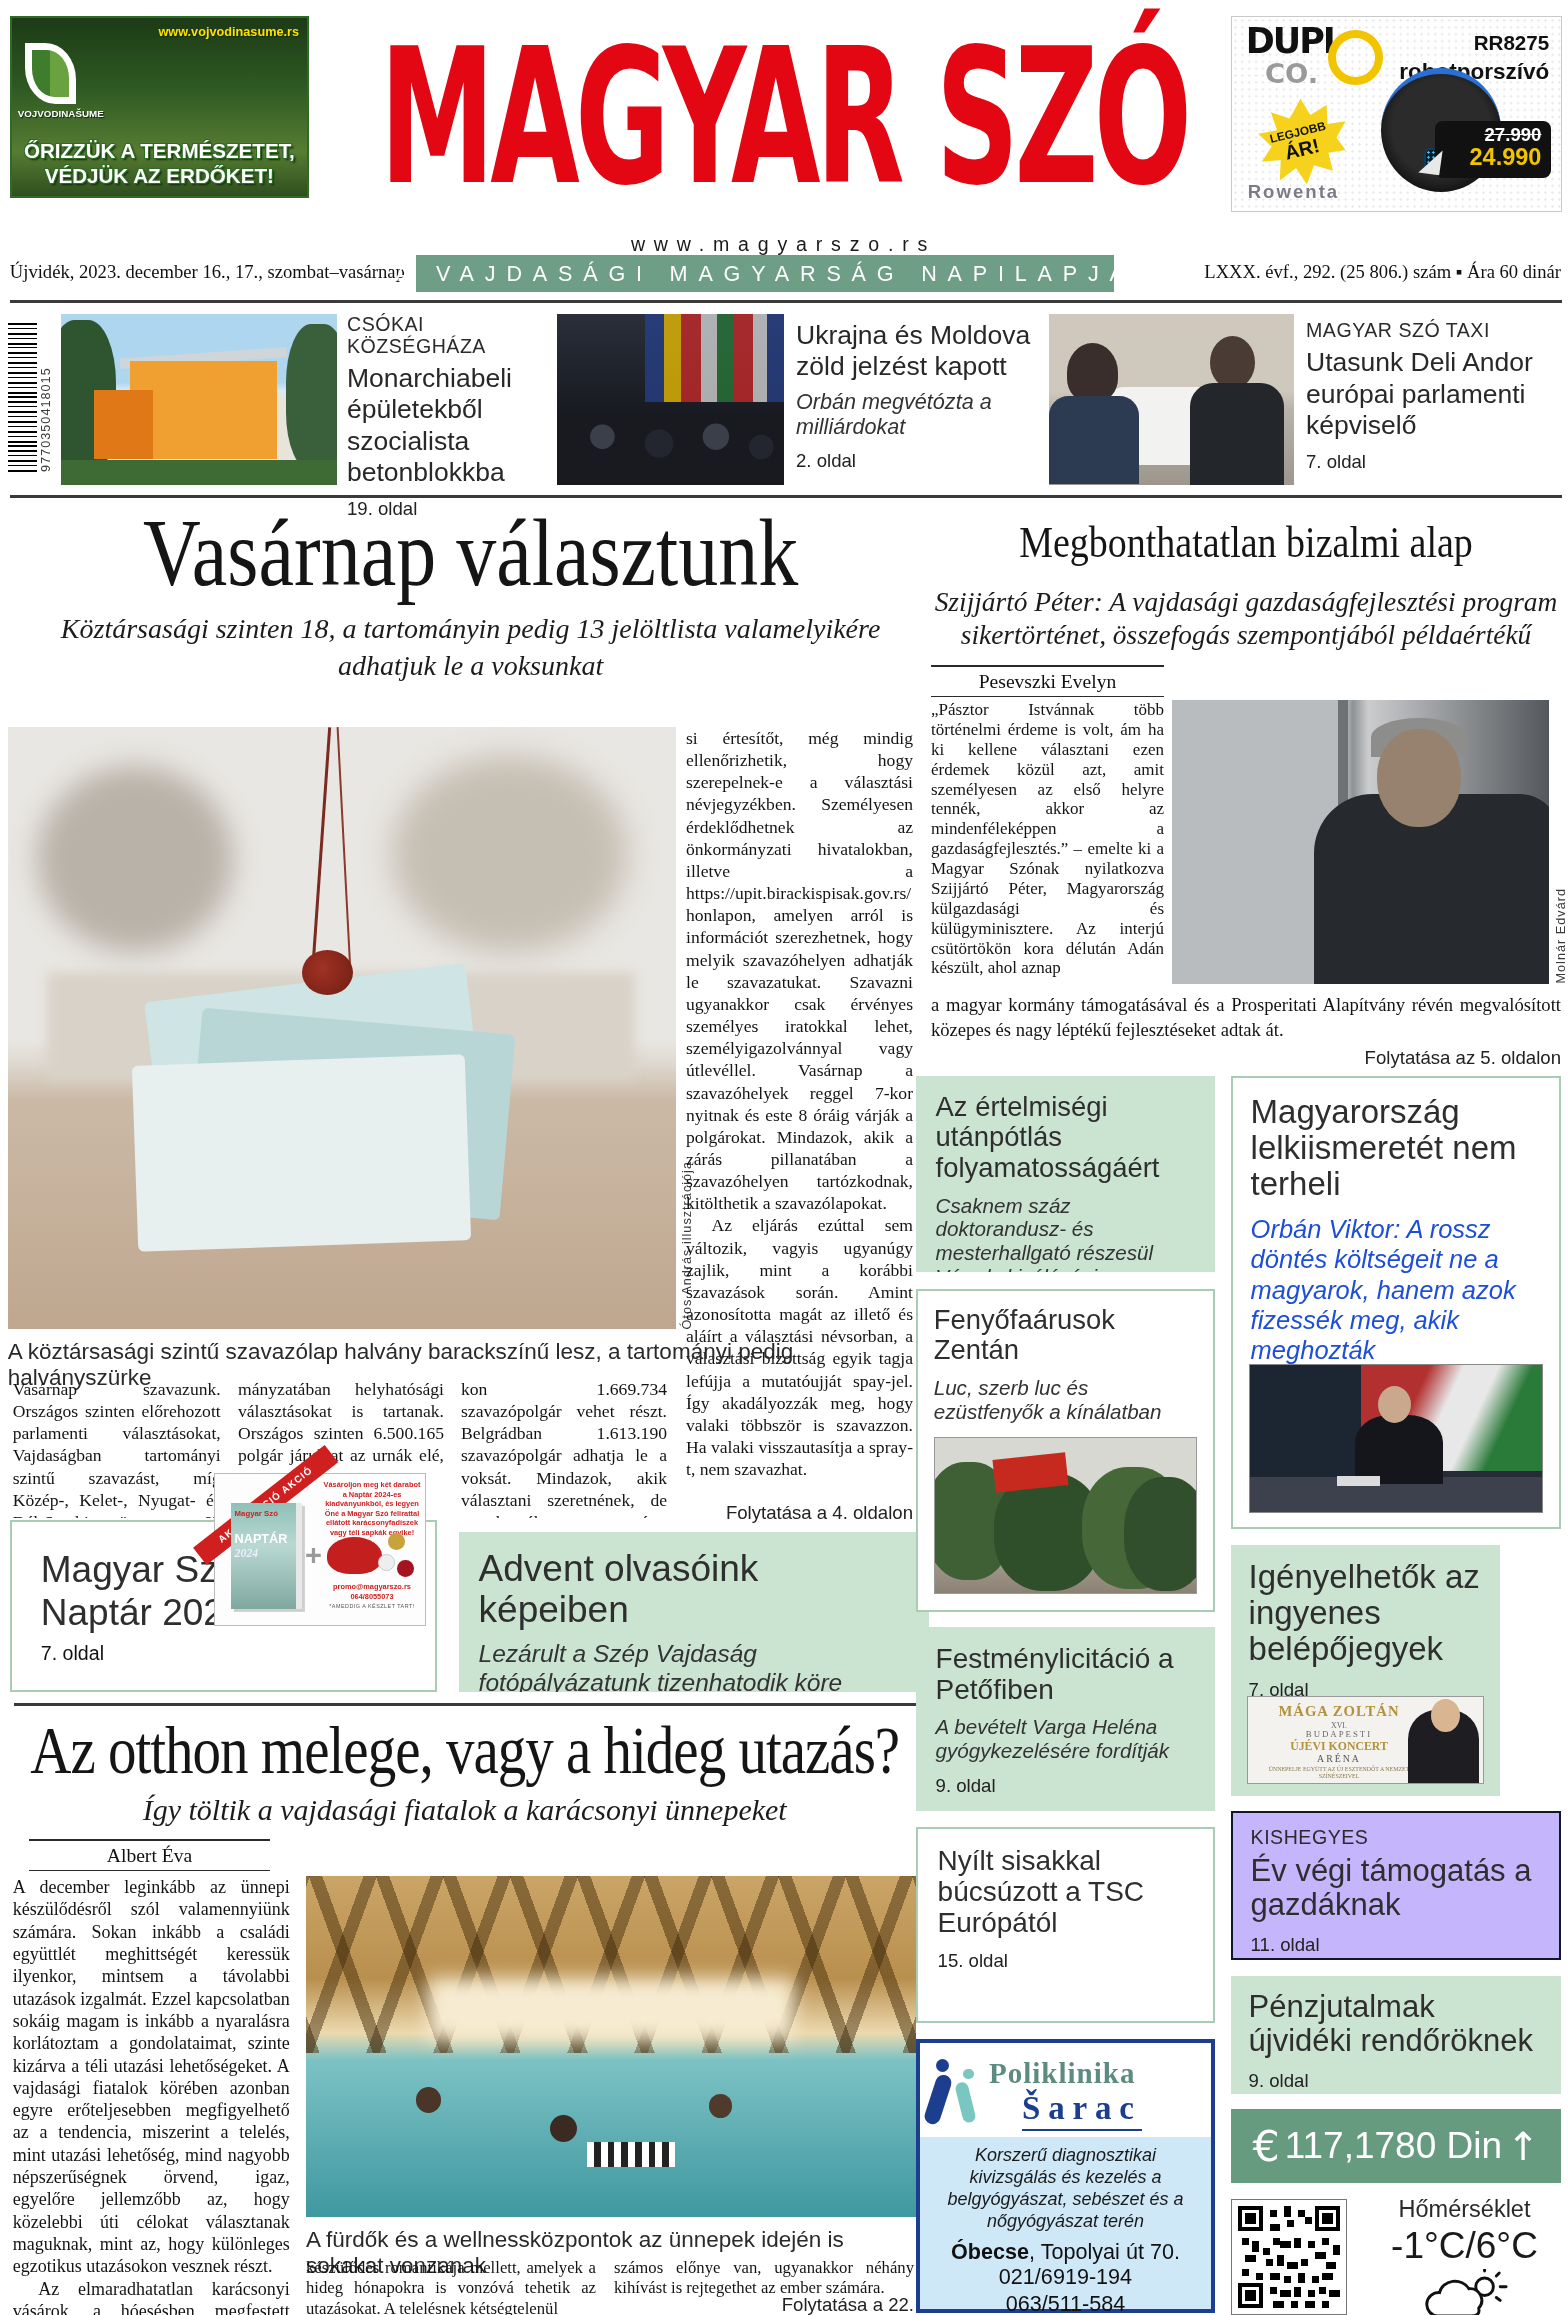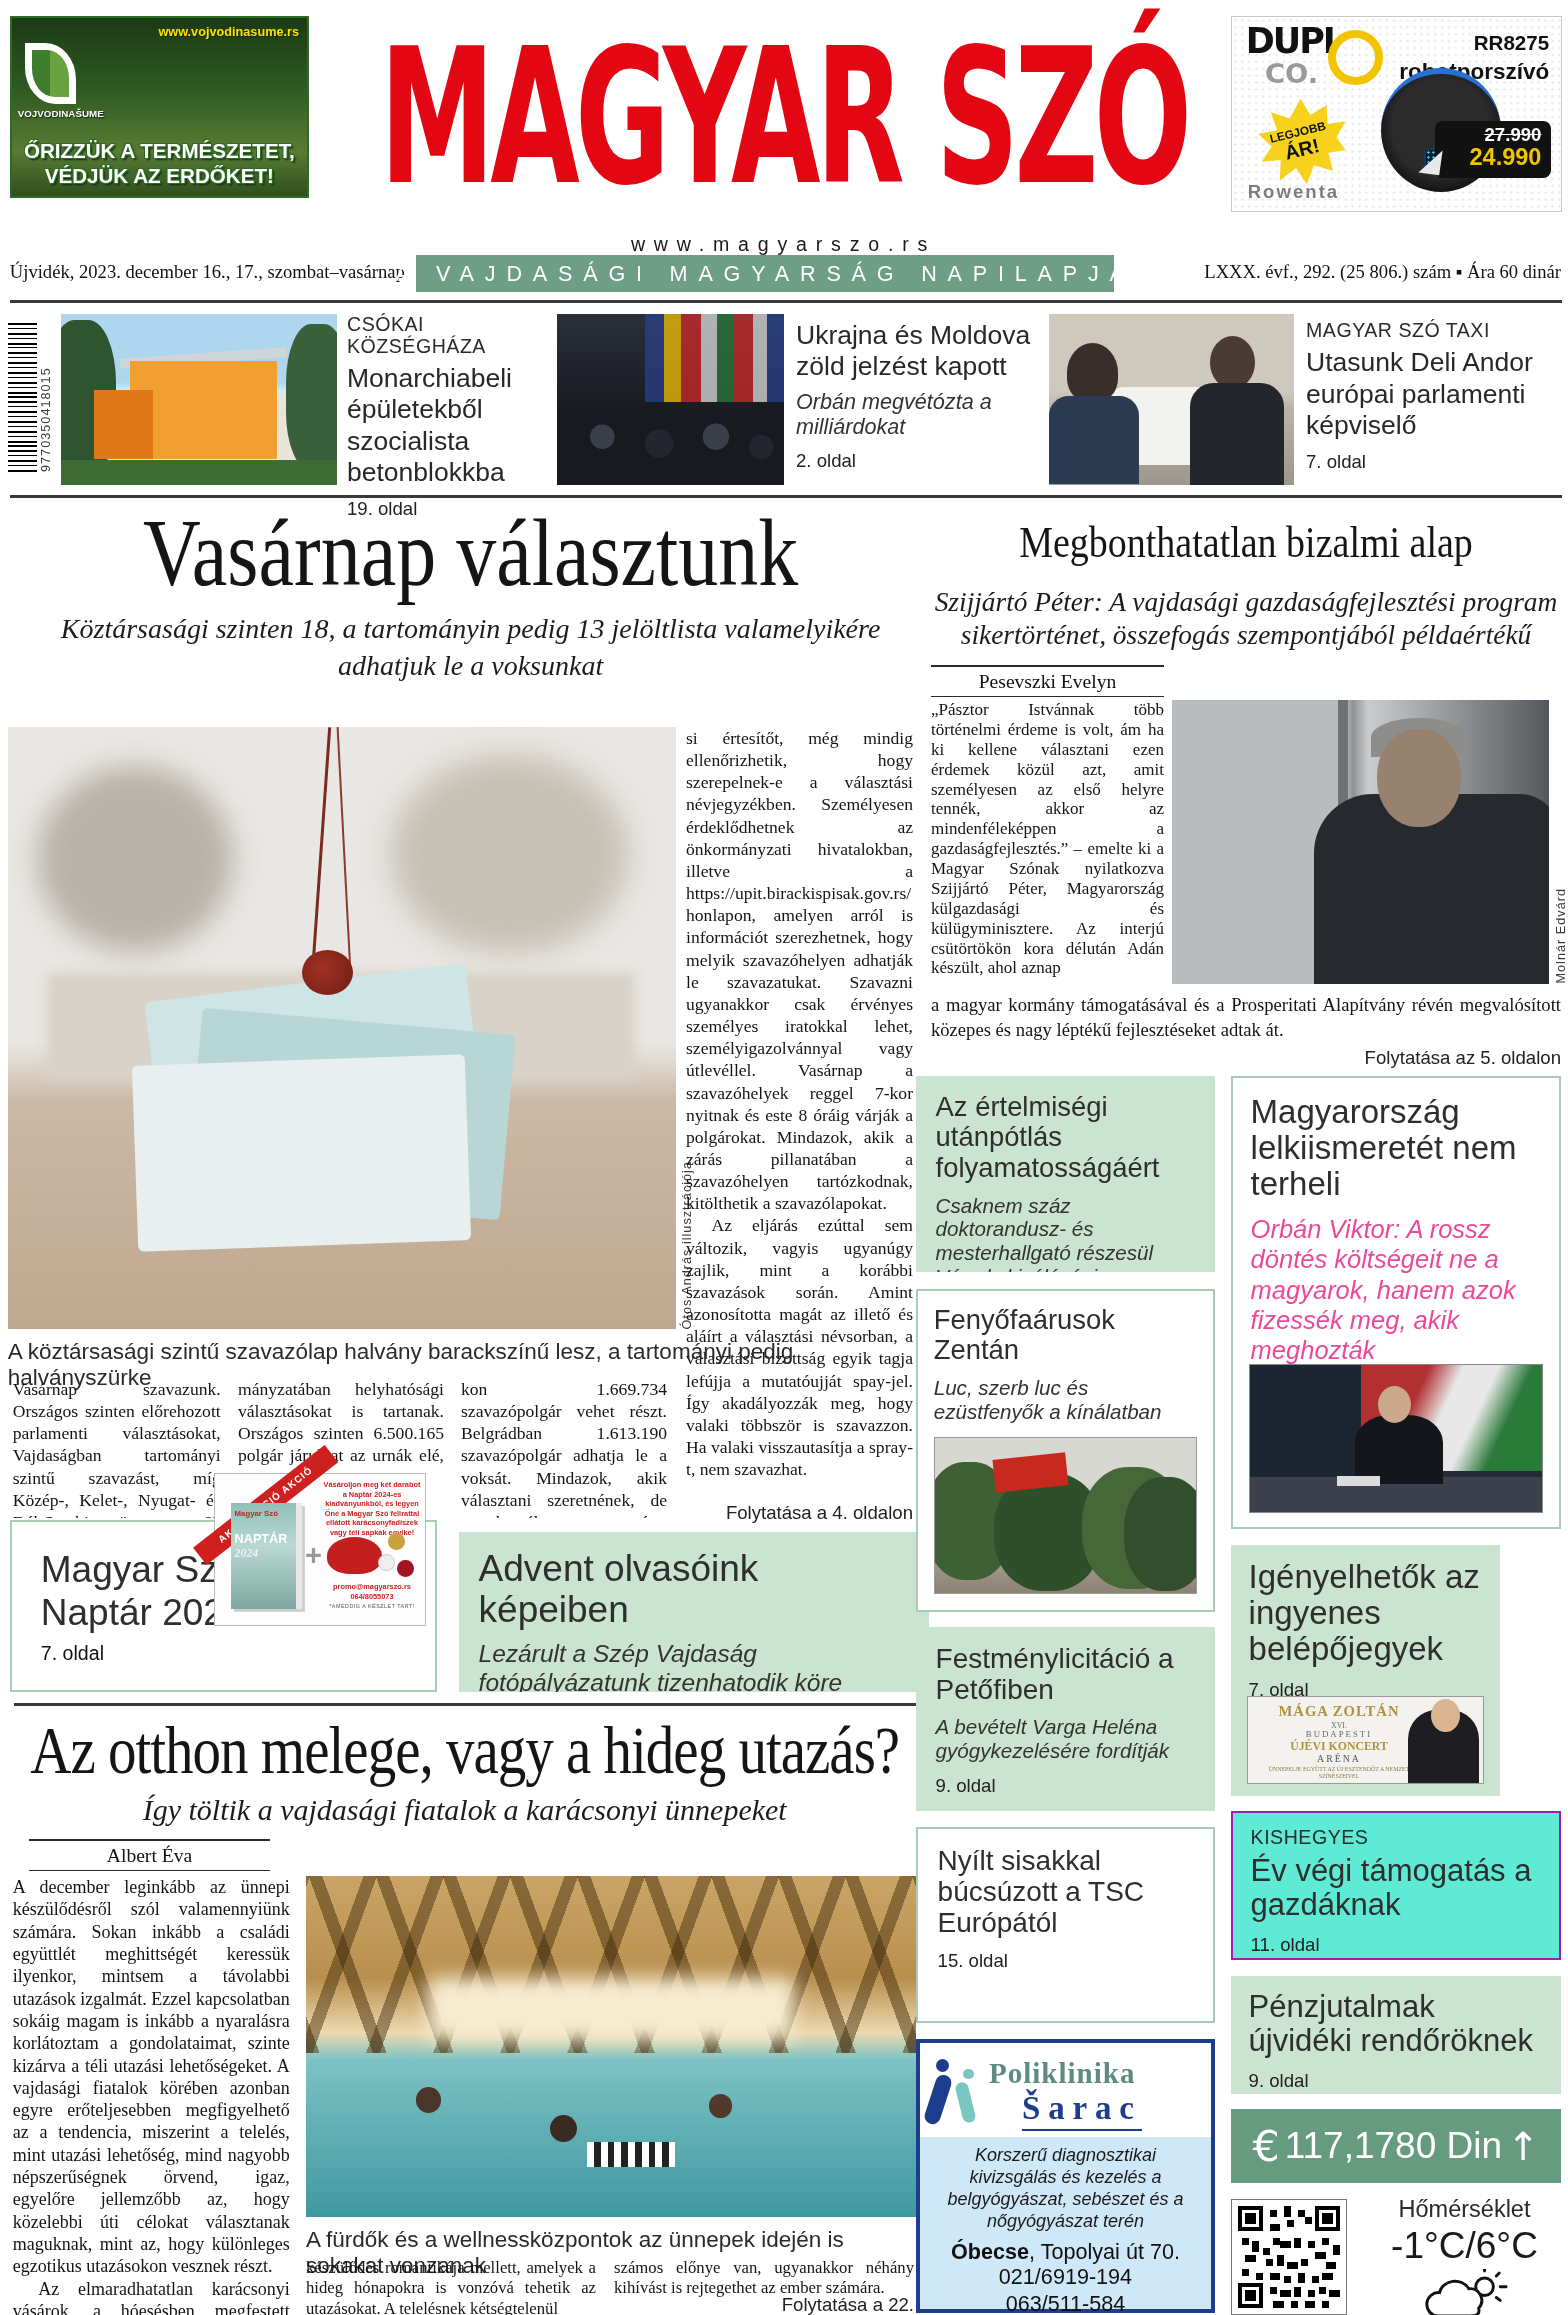--- a/index.html
+++ b/index.html
@@ -20,21 +20,21 @@
   .cap{font:300 22.5px/1.15 "Liberation Sans",sans-serif;color:#2a2a2a;}
   .k{font:300 19.6px/1.1 "Liberation Sans",sans-serif;color:#2b2b2b;letter-spacing:0.5px;}
   .tt{font:300 26.5px/1.18 "Liberation Sans",sans-serif;color:#282828;margin-top:5.9px;}
   .td{font:italic 300 21.6px/1.15 "Liberation Sans",sans-serif;color:#333;margin-top:7.8px;}
   .tp{font:300 18.6px/1 "Liberation Sans",sans-serif;color:#222;margin-top:11.8px;}
   .box{position:absolute;background:#cbe3d1;padding:15.7px 19.6px;box-sizing:border-box;overflow:hidden;}
   .box.white{background:#fff;border:2px solid #a9cdb4;}
   .bt{font:300 28px/1.12 "Liberation Sans",sans-serif;color:#2e2e2e;}
   .btB{font:300 33px/1.1 "Liberation Sans",sans-serif;color:#2e2e2e;}
   .bd{font:italic 300 20.6px/1.16 "Liberation Sans",sans-serif;color:#333;margin-top:9.8px;}
-  .bdB{font:italic 300 25.5px/1.18 "Liberation Sans",sans-serif;color:#ec4899;margin-top:11.8px;}
+  .bdB{font:italic 300 25.5px/1.18 "Liberation Sans",sans-serif;color:#1d4ed8;margin-top:11.8px;}
   .bp{font:300 18.6px/1 "Liberation Sans",sans-serif;color:#222;margin-top:13.7px;}
   
   #vojvo{left:9.8px;top:15.7px;width:299px;height:182px;border:2.9px solid #2e6b25;
          background:linear-gradient(180deg,#1c3a16,#2f5a22 40%,#577c33 75%,#2e4f1d);}
   #vojvo-url{position:absolute;right:7.8px;top:7.8px;font:bold 12.7px "Liberation Sans",sans-serif;color:#ffe000;
              text-shadow:1px 1px 1px #10290c;}
   #vojvo-leaf{position:absolute;left:13.7px;top:25.5px;width:51px;height:61px;background:#fff;
               border-radius:0 60% 0 60%;}
   #vojvo-leaf:after{content:"";position:absolute;left:6.9px;top:6.9px;width:37px;height:47px;
               background:linear-gradient(90deg,#3f7d2e 50%,#6aa23f 50%);border-radius:0 60% 0 60%;}
@@ -226,21 +226,21 @@
   #boxB2{left:1231px;top:1545px;width:269px;height:251px;padding:13.7px 17.6px;}
   #maga{position:absolute;left:15.7px;right:15.7px;bottom:11.8px;height:86px;background:#f4f2ee;border:1px solid #999;overflow:hidden;}
   .mg-name{position:absolute;left:7.8px;top:5.9px;width:167px;text-align:center;font:bold 14.7px "Liberation Serif",serif;color:#b2923e;letter-spacing:1px;}
   .mg-l1{position:absolute;left:7.8px;top:23.5px;width:167px;text-align:center;font:7.8px "Liberation Serif",serif;color:#6a6a6a;}
   .mg-l2{position:absolute;left:7.8px;top:32px;width:167px;text-align:center;font:8.8px "Liberation Serif",serif;color:#6a6a6a;letter-spacing:2px;}
   .mg-l3{position:absolute;left:7.8px;top:42px;width:167px;text-align:center;font:bold 11.8px "Liberation Serif",serif;color:#b2923e;}
   .mg-l4{position:absolute;left:7.8px;top:56px;width:167px;text-align:center;font:9.8px "Liberation Serif",serif;color:#555;letter-spacing:2px;}
   .mg-l5{position:absolute;left:7.8px;top:69px;width:167px;text-align:center;font:5.9px/1.2 "Liberation Serif",serif;color:#8a7a4e;}
   .mg-man{position:absolute;right:3.9px;bottom:0;width:71px;height:73px;background:#1d1d22;border-radius:40% 40% 0 0;}
   .mg-head{position:absolute;right:23.5px;top:2px;width:29px;height:33px;background:#d9b591;border-radius:50%;}
-  #boxB3{left:1231px;top:1811px;width:330px;height:149px;background:#5eead4;border:2px solid #a21caf;padding:13.7px 17.6px;}
+  #boxB3{left:1231px;top:1811px;width:330px;height:149px;background:#c4b5fd;border:2px solid #0f172a;padding:13.7px 17.6px;}
   #boxB3 .btB{font-size:31px;}
   #boxB4{left:1231px;top:1976px;width:330px;height:118px;padding:13.7px 17.6px;}
   #boxB4 .btB{font-size:31px;}
   
   #euro{left:1231px;top:2109px;width:330px;height:74px;background:#679b80;display:flex;align-items:center;
         justify-content:space-between;padding:0 21.6px;box-sizing:border-box;color:#fff;}
   #euro .sym{font:43px "DejaVu Sans",sans-serif;}
   #euro .rate{font:37px "Liberation Sans",sans-serif;}
   #euro .tr{font:39px "DejaVu Sans",sans-serif;}
   #qr{left:1231px;top:2199px;width:116px;height:116px;background:#fff;border:1px solid #777;padding:5.9px;}

